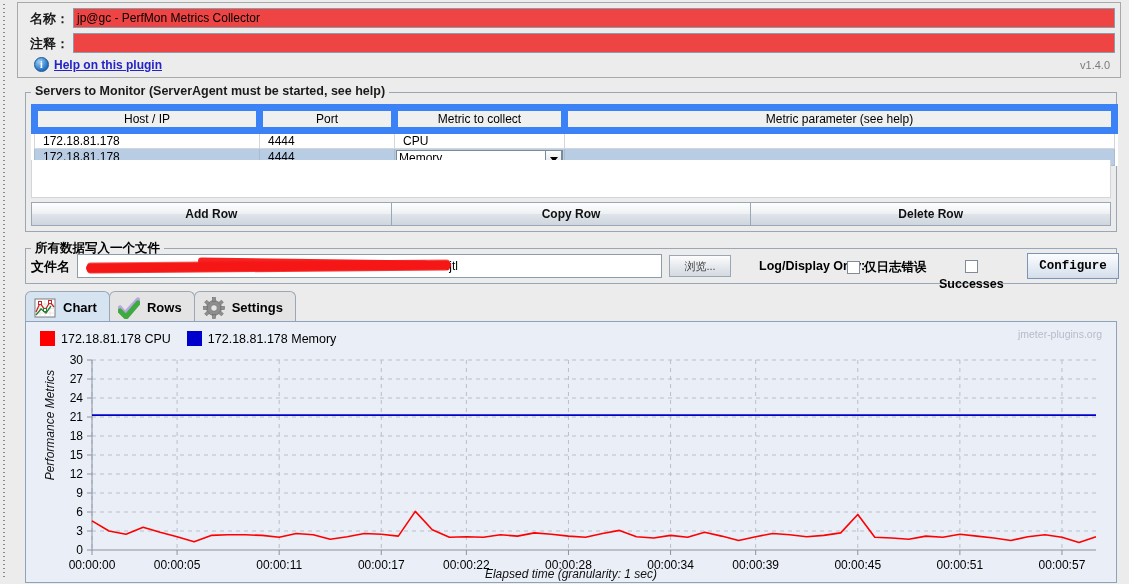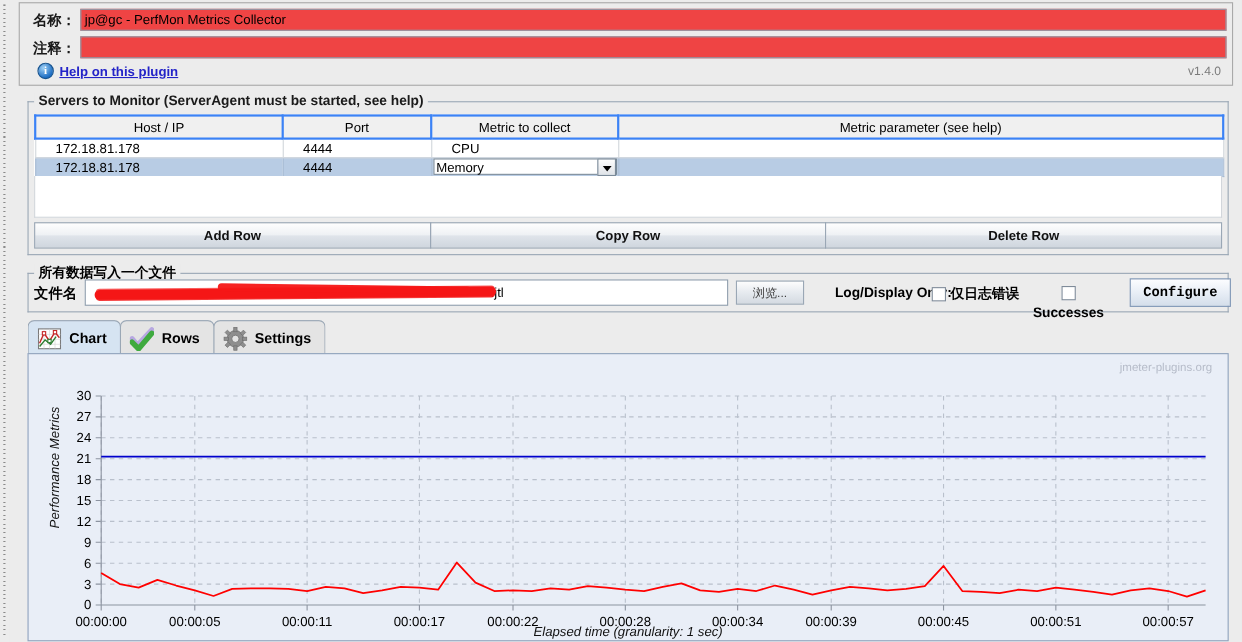--- a/index.html
+++ b/index.html
@@ -66,26 +66,26 @@
     background: #ececec; padding: 0 4px; color: #1a1a1a;
   }
   .group-topline-l { position: absolute; left: 16px; top: 92px; width: 8px; height: 1px; background: #9aa7b5; }
   .group-topline-r { position: absolute; left: 180px; top: 92px; width: 928px; height: 1px; background: #9aa7b5; }
 
   table.grid {
     position: absolute; left: 22px; top: 104px; width: 1080px;
     border-collapse: collapse; background: #fff; table-layout: fixed;
   }
   table.grid th {
-    background: #f0f0f0; border: 2px solid #3b82f6; height: 21px;
+    background: #f0f0f0; border: 7px solid #3b82f6; height: 21px;
     font-weight: normal; font-size: 12px; color: #000;
   }
   table.grid td {
     border: 1px solid #d2d6db; height: 17px; font-size: 12px;
-    padding: 0 18px; background: #fff; color: #000;
+    padding: 0 8px; background: #fff; color: #000;
   }
   tr.selected td { background: #b8cce4; border-color: #a8bcd4; }
   .cell-combo {
     position: relative; display: block; height: 15px; background: #fff;
     border: 1px solid #7a8a99; padding-left: 2px; line-height: 15px;
     margin-right: 0px;
   }
   .combo-arrow {
     position: absolute; right: 0px; top: -1px; width: 17px; height: 16px;
     background: linear-gradient(#fdfdfd,#dfe3e8); border: 1px solid #7a8a99;
@@ -336,20 +336,30 @@
               <rect x="2.6" y="14.4" width="3" height="4" transform="rotate(45 4.1 16.4)"></rect>
             </g>
             <circle cx="11" cy="11" r="3.3" fill="#e4e4e4" stroke="#6d6d6d" stroke-width=".7"></circle>
           </svg>
         </span>
         <span>Settings</span>
       </div>
     </div>
 
     <div class="chartbox">
+      <div class="legend">
+        <span class="legitem">
+          <span class="legswatch" id="sw0" style="background: rgb(255, 0, 0);"></span>
+          <span>172.18.81.178 CPU</span>
+        </span>
+        <span class="legitem">
+          <span class="legswatch" id="sw1" style="background: rgb(0, 0, 204);"></span>
+          <span>172.18.81.178 Memory</span>
+        </span>
+      </div>
       <span class="watermark">jmeter-plugins.org</span>
       <span class="ylabel">Performance Metrics</span>
       <span class="xlabel">Elapsed time (granularity: 1 sec)</span>
       <svg class="plot" id="plot" width="1090" height="260">
           <line x1="61" y1="228" x2="66" y2="228" stroke="#8c93a0" stroke-width="1"></line>
           <text x="57" y="232" text-anchor="end" class="ytick">0</text>
           <line x1="66" y1="209" x2="1070" y2="209" stroke="#b9c0cc" stroke-width="1" stroke-dasharray="4,4"></line>
           <line x1="61" y1="209" x2="66" y2="209" stroke="#8c93a0" stroke-width="1"></line>
           <text x="57" y="213" text-anchor="end" class="ytick">3</text>
           <line x1="66" y1="190" x2="1070" y2="190" stroke="#b9c0cc" stroke-width="1" stroke-dasharray="4,4"></line>

